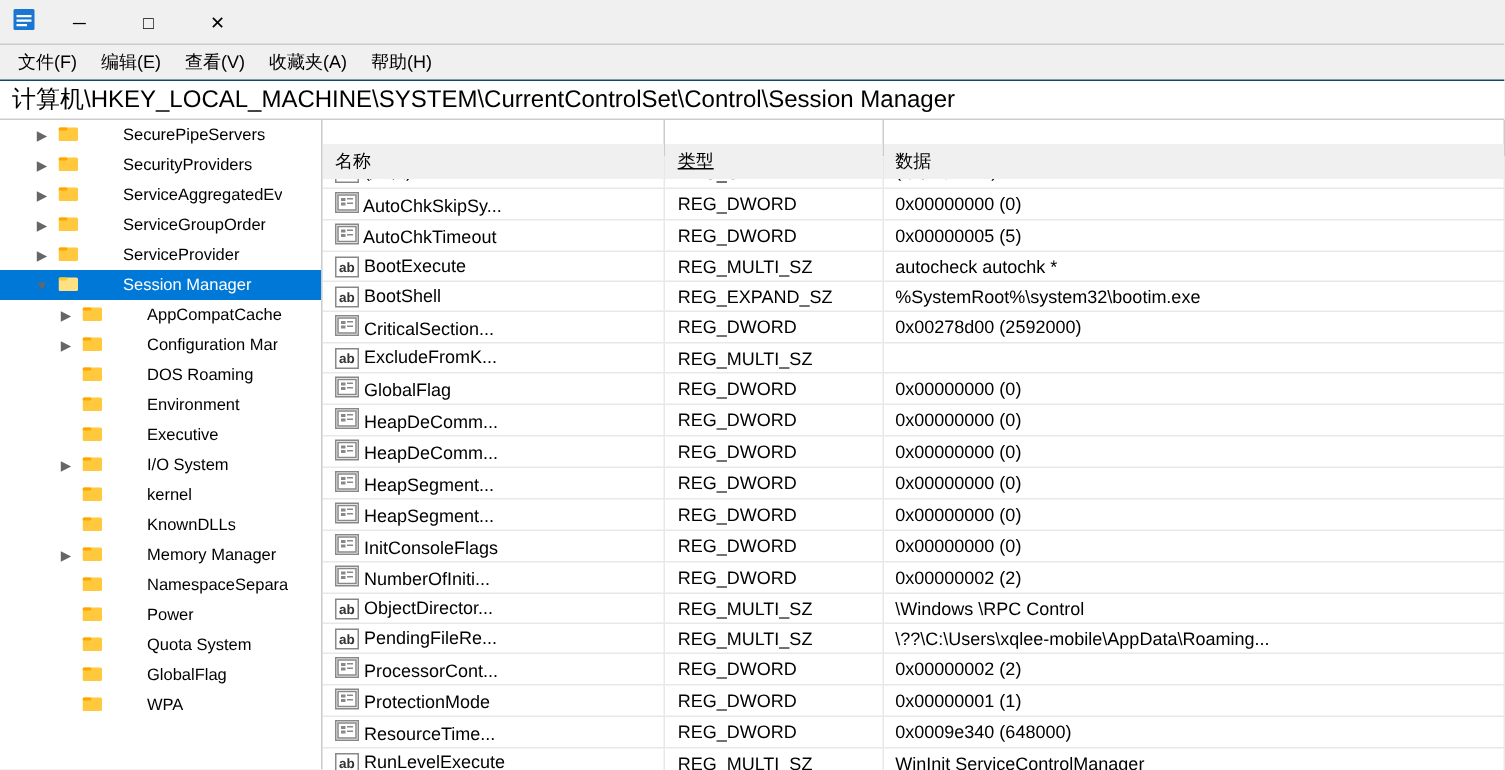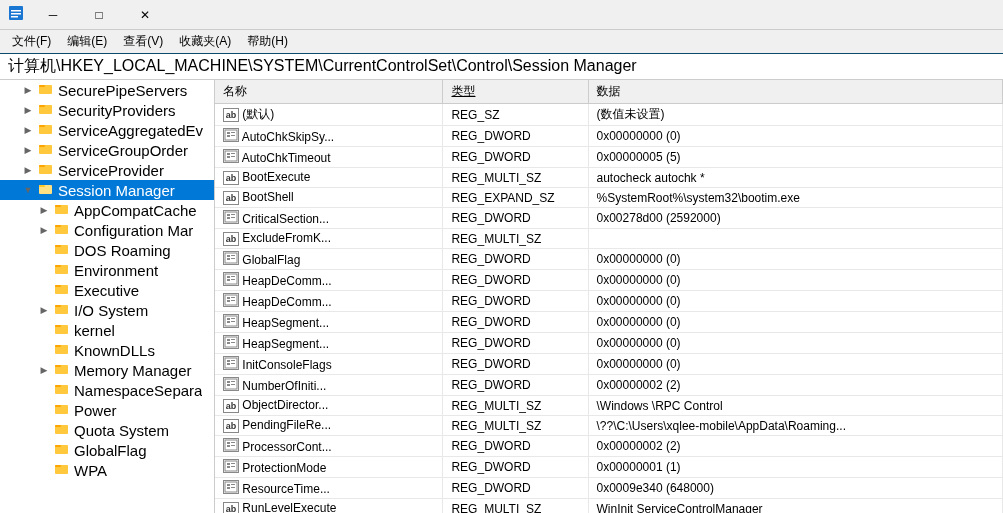--- a/index.html
+++ b/index.html
@@ -22,28 +22,28 @@
     .main-area { display: flex; height: calc(513px - 80px); }
 
     
     .tree-panel { width: 215px; min-width: 215px; background: #fff; border-right: 1px solid #ccc; overflow-y: auto; overflow-x: hidden; }
     .tree-item { display: flex; align-items: center; padding: 2px 4px; cursor: pointer; white-space: nowrap; height: 20px; }
     .tree-item.selected { background: #0078d7; color: #fff; }
     .tree-item.selected .folder-icon { color: #fff; }
     .expand-btn { width: 16px; height: 16px; display: flex; align-items: center; justify-content: center; font-size: 9px; color: #666; flex-shrink: 0; }
     .folder-icon { width: 16px; height: 14px; margin: 0 3px; flex-shrink: 0; }
     .folder-svg { width: 14px; height: 12px; }
-    .tree-label { font-size: 15px; overflow: hidden; text-overflow: ellipsis; }
+    .tree-label { font-size: 11px; overflow: hidden; text-overflow: ellipsis; margin-left: 24px; }
     .indent-1 { padding-left: 20px; }
     .indent-2 { padding-left: 36px; }
 
     
     .right-panel { flex: 1; background: #fff; overflow-y: auto; overflow-x: hidden; }
     .reg-table { width: 100%; border-collapse: collapse; }
-    .reg-table th { background: #f0f0f0; border-bottom: 1px solid #ccc; border-right: 1px solid #ccc; padding: 3px 8px; text-align: left; font-weight: normal; font-size: 12px; position: sticky; top: 0; z-index: 1; }
+    .reg-table th { background: #f0f0f0; border-bottom: 1px solid #ccc; border-right: 1px solid #ccc; padding: 3px 8px; text-align: left; font-weight: normal; font-size: 12px; position: sticky; top: 16px; z-index: 1; }
     .reg-table td { border-bottom: 1px solid #e8e8e8; border-right: 1px solid #e8e8e8; padding: 2px 8px; font-size: 12px; height: 20px; white-space: nowrap; overflow: hidden; text-overflow: ellipsis; max-width: 300px; }
     .icon-ab { background: #fff; border: 1px solid #888; font-size: 9px; color: #333; display: inline-flex; align-items: center; justify-content: center; width: 16px; height: 14px; font-weight: bold; }
     .icon-reg { background: #fff; border: 1px solid #888; font-size: 8px; color: #333; display: inline-flex; align-items: center; justify-content: center; width: 16px; height: 14px; }
 
     
     ::-webkit-scrollbar { width: 14px; height: 14px; }
     ::-webkit-scrollbar-track { background: #f0f0f0; }
     ::-webkit-scrollbar-thumb { background: #c0c0c0; border: 1px solid #a0a0a0; }
     ::-webkit-scrollbar-button { background: #e0e0e0; border: 1px solid #a0a0a0; height: 14px; width: 14px; }
   </style>

